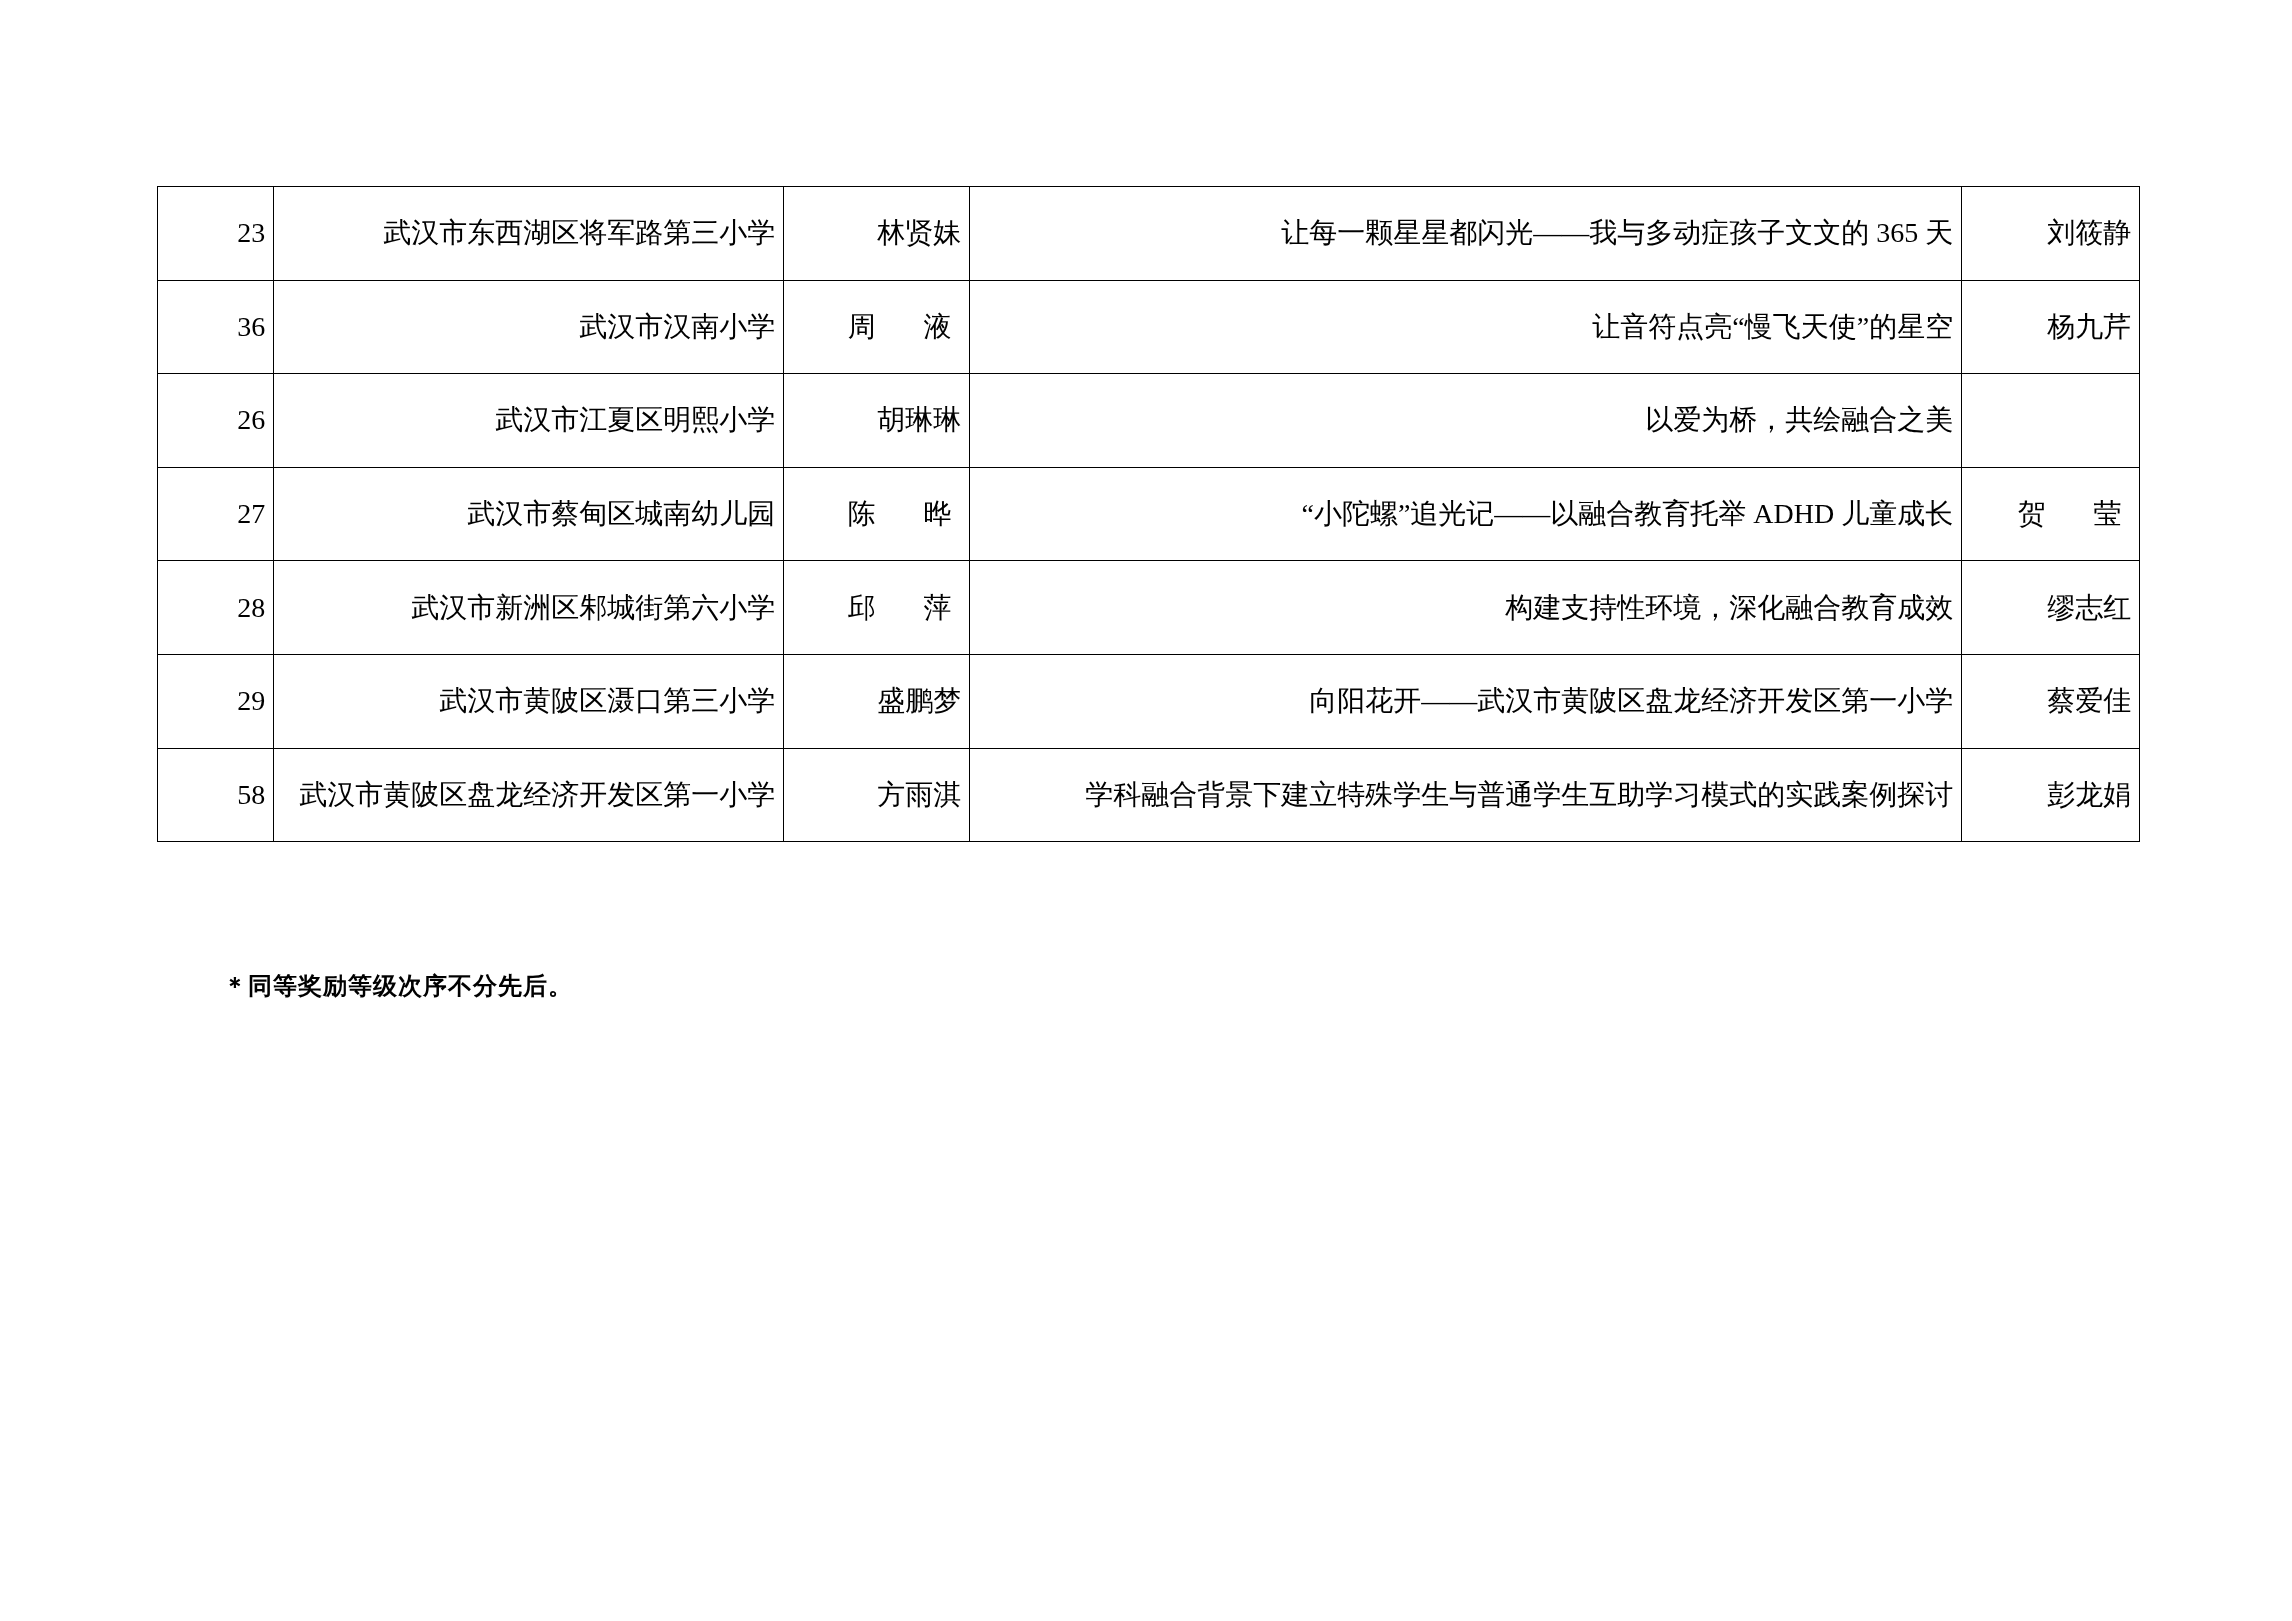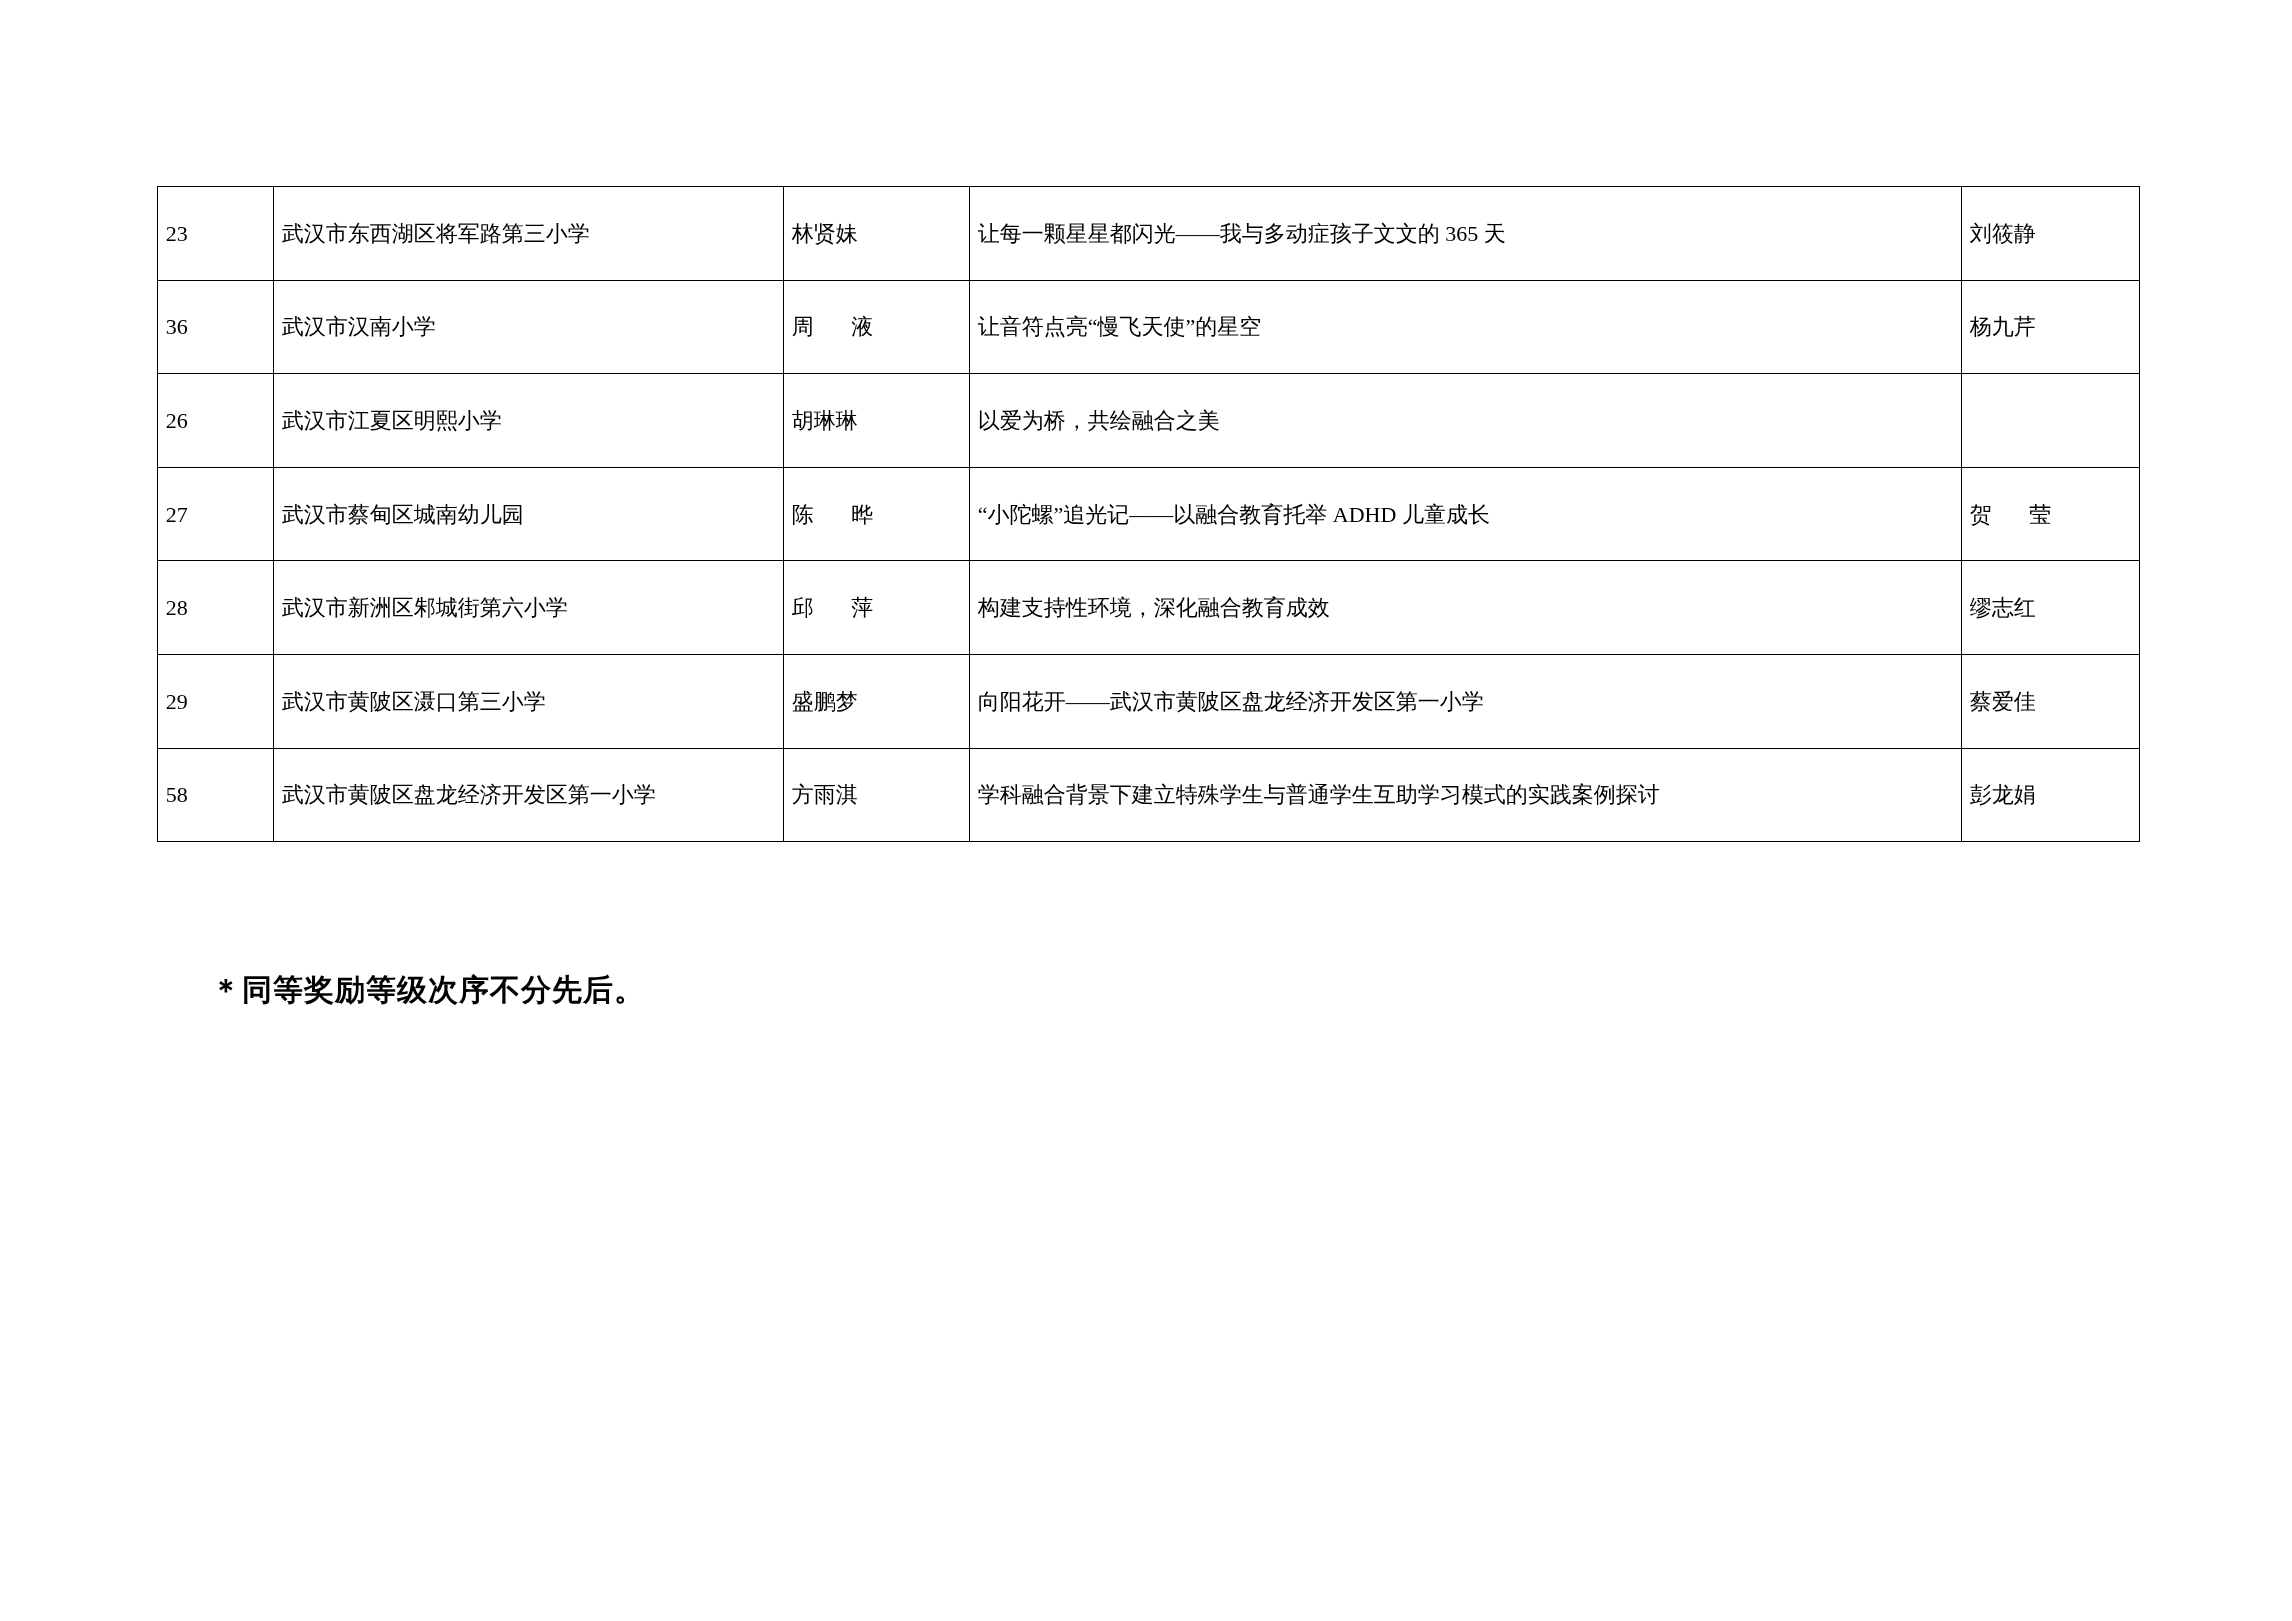--- a/index.html
+++ b/index.html
@@ -26,39 +26,39 @@
     position: absolute;
     left: 157px;
     top: 186px;
     width: 1982px;
     border-collapse: collapse;
     table-layout: fixed;
   }
   .doc-table td {
     border: 1.5px solid #000000;
     padding: 9.8px 7.8px;
-    font-size: 22px;
+    font-size: 28px;
     line-height: 1.5;
-    text-align: left;
+    text-align: right;
     vertical-align: middle;
     font-family: "Liberation Serif", "DejaVu Serif", serif;
   }
   .col-index  { width: 116px; }
   .col-school { width: 510px; }
   .col-person { width: 186px; }
   .col-title  { width: 992px; }
   .col-mentor { width: 178px; }
 
   .row-tall td { height: 73px; }
 
   .note {
     position: absolute;
-    left: 211px;
+    left: 223px;
     top: 970px;
-    font-size: 30px;
+    font-size: 24px;
     font-weight: bold;
     letter-spacing: 1px;
     font-family: "Liberation Serif", "DejaVu Serif", serif;
     white-space: nowrap;
   }
   .spaced-name {
     letter-spacing: 0.35em;
   }
 </style>
 </head>

